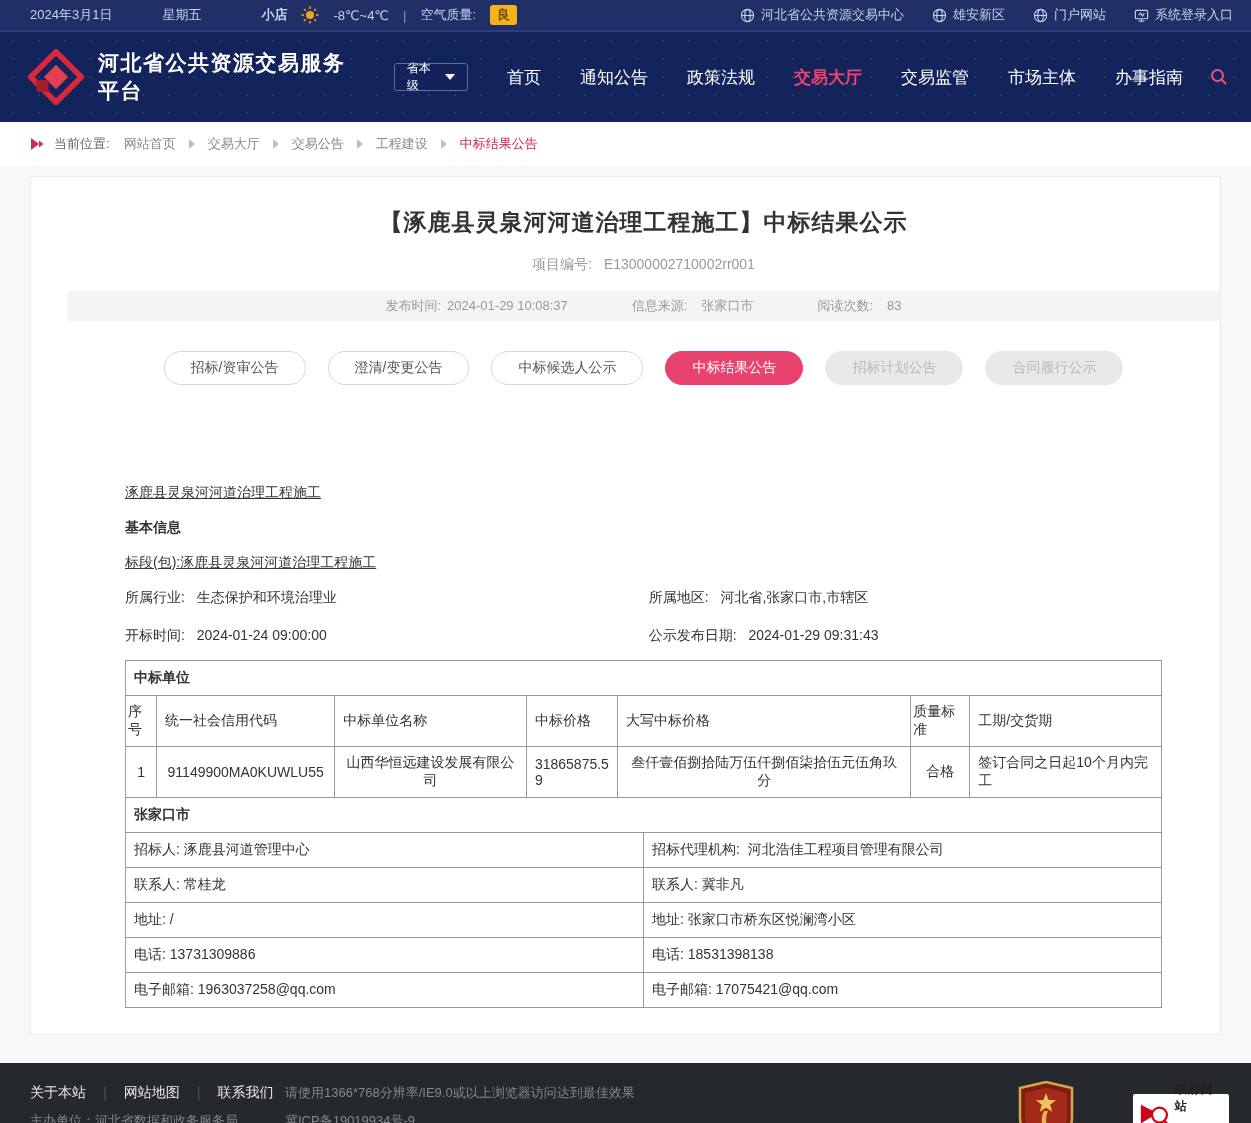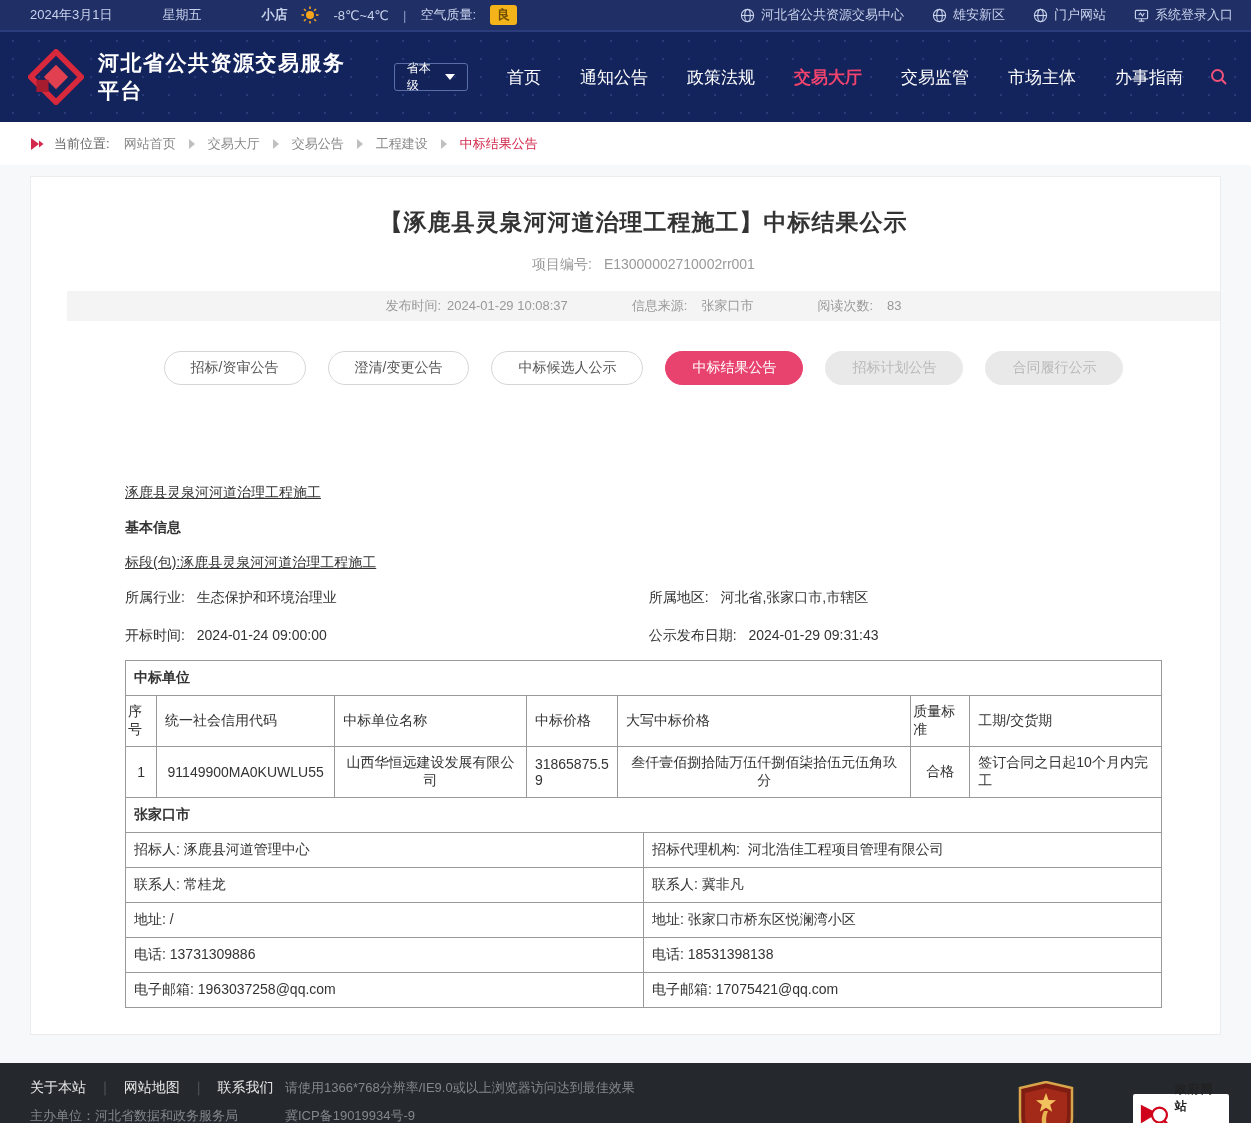--- a/index.html
+++ b/index.html
@@ -76,21 +76,21 @@
   table.grid { width:100%; border-collapse:collapse; table-layout:fixed; }
   table.grid td { border:1px solid #999; font-size:14px; color:#333; padding:7px 8px;
                   height:35px; word-break:break-all; background:#fff; }
   td.sec { font-weight:bold; }
   td.ctr { text-align:center; }
   table.t2 { margin-top:-1px; }
 
   
   .footer { margin-top:28px; height:110px; background:#25282c; position:relative;
             padding:16px 0 0 30px; color:#83888d; font-size:13px; }
-  .f-row { display:flex; align-items:flex-start; height:28px; }
+  .f-row { display:flex; align-items:center; height:28px; }
   .f-links { width:255px; display:flex; align-items:center; color:#e8e8e8; font-size:14px; }
   .f-link { cursor:pointer; }
   .f-pipe { color:#5a5f66; margin:0 12px; }
   .f-cell-a { width:255px; }
   .footer-right { position:absolute; right:22px; top:18px; display:flex; align-items:center; }
   .shield-badge { margin-right:58px; cursor:pointer; }
   .zc-badge { width:96px; height:44px; background:#fff; border-radius:2px; display:flex;
               align-items:center; padding:4px 6px; cursor:pointer; }
   .zc-text { margin-left:4px; }
   .zc-t1 { font-size:12px; font-weight:bold; color:#222; letter-spacing:1px;

